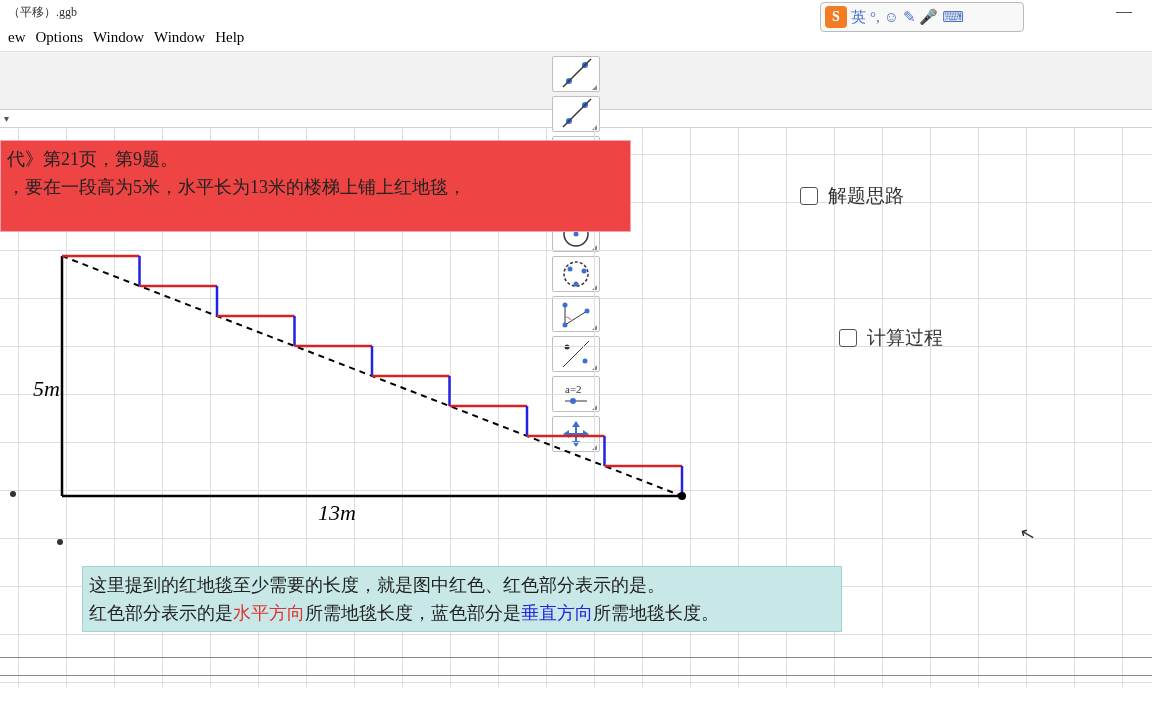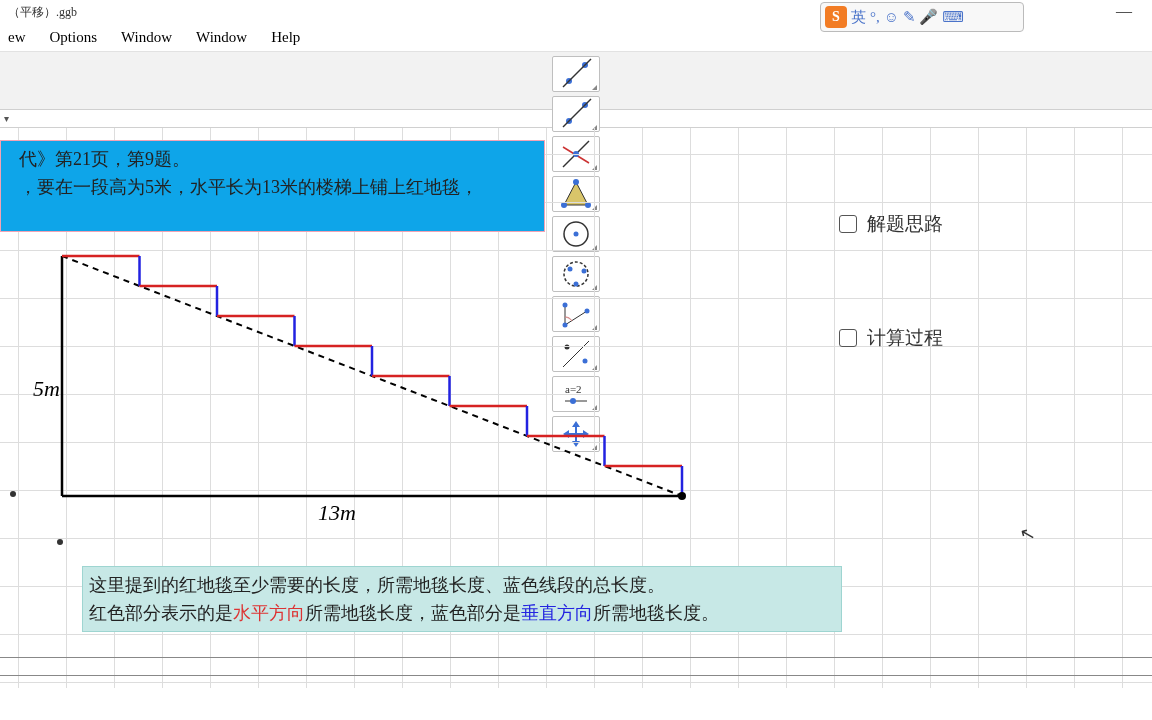--- a/index.html
+++ b/index.html
@@ -2,35 +2,35 @@
 <html><head>
 <meta charset="utf-8">
 <style>
   * { box-sizing: border-box; margin: 0; padding: 0; }
   html, body { width: 1152px; height: 720px; font-family: "SimSun", "Microsoft YaHei", serif; background: #fff; overflow: hidden; }
   .titlebar { height: 24px; padding: 2px 8px; font-size: 12px; color: #333; display: flex; align-items: center; position: relative; }
   .titlebar .tmin { position: absolute; right: 20px; top: 2px; font-size: 16px; }
   .ime { position: absolute; top: 2px; left: 820px; height: 30px; width: 204px; border: 1px solid #bbb; border-radius: 4px; background: #f8f8f8; display: flex; align-items: center; padding: 0 4px; gap: 4px; z-index: 50; }
   .ime .s { width: 22px; height: 22px; background: #f27c24; color:#fff; border-radius:4px; display:flex; align-items:center; justify-content:center; font-weight:bold; font-size:14px;}
   .ime span.ico { font-size: 15px; color: #4a73c9; }
-  .menubar { height: 28px; display: flex; align-items: center; gap: 16px; padding: 0 4px; font-size: 15px; border-bottom: 1px solid #e2e2e2;}
+  .menubar { height: 28px; display: flex; align-items: center; gap: 2px; padding: 0 4px; font-size: 15px; border-bottom: 1px solid #e2e2e2;}
   .menubar span { padding: 2px 4px; }
   .toolbar { height: 58px; background: #f2f2f2; border-bottom: 1px solid #d0d0d0; display: flex; align-items: center; padding: 4px; gap: 4px; flex-direction: column; }
   .tbtn { width: 48px; height: 48px; background: #fff; border: 1px solid #bfbfbf; border-radius: 2px; display:flex; align-items:center; justify-content:center; position:relative; }
   .tbtn .corner { position:absolute; right:2px; bottom:1px; width:0; height:0; border-left:5px solid transparent; border-bottom:5px solid #888; }
   .styleband { height: 18px; border-bottom: 1px solid #d0d0d0; display:flex; align-items:center; padding-left:4px; }
   .styleband .dd { font-size:10px; color:#555; }
   .canvas-area { position: relative; width: 1152px; height: 560px; overflow:hidden; }
   .grid { position:absolute; inset:0; background-image:
       linear-gradient(#ddd 1px, transparent 1px),
       linear-gradient(90deg, #ddd 1px, transparent 1px);
     background-size: 48px 48px;
     background-position: -30px -22px;
   }
-  .pinkbox { position:absolute; left:0; top:12px; width:545px; height:92px; background:#0ea5e9; border:1px solid #f2a3b5; padding:4px 18px; font-size:18px; line-height:28px; color:#222;}
+  .pinkbox { position:absolute; left:0; top:12px; width:631px; height:92px; background:#ef4444; border:1px solid #f2a3b5; padding:4px 6px; font-size:18px; line-height:28px; color:#222;}
   .diagram { position:absolute; left:12px; top:116px; width:700px; height:300px; }
   .label5m { position:absolute; left:33px; top:248px; font-size:22px; font-style:italic; font-family:"Times New Roman", serif;}
   .label13m { position:absolute; left:318px; top:372px; font-size:22px; font-style:italic; font-family:"Times New Roman", serif;}
   .dot { position:absolute; width:6px; height:6px; background:#333; border-radius:50%; }
   .cyanbox { position:absolute; left:82px; top:438px; width:760px; background:#c7e8e6; border:1px solid #9ed5d1; padding:4px 6px; font-size:18px; line-height:28px; color:#222;}
   .cyanbox .red { color:#d33; }
   .cyanbox .blue { color:#2424e0; }
   .checkbox-row { position:absolute; display:flex; align-items:center; gap:10px; font-size:19px; color:#333; }
   .cb { width:18px; height:18px; border:1.5px solid #555; border-radius:3px; background:#fff; }
   .cursor { position:absolute; left:1020px; top:395px; font-size:18px; color:#333; transform: rotate(-15deg);}
@@ -181,31 +181,31 @@
       <line x1="670" y1="222" x2="670" y2="252" stroke="#2222e0" stroke-width="2.5"></line>
       <circle cx="670" cy="252" r="4" fill="#000"></circle>
     </svg>
 
   <div class="label5m">5m</div>
   <div class="label13m">13m</div>
 
   <div class="dot" style="left:10px; top:363px;"></div>
   <div class="dot" style="left:57px; top:411px;"></div>
 
-  <div class="checkbox-row" style="left:839px; top:55px;margin-top:28px;">
+  <div class="checkbox-row" style="left:800px; top:55px;">
     <div class="cb"></div>
     <span>解题思路</span>
   </div>
   <div class="checkbox-row" style="left:839px; top:197px;">
     <div class="cb"></div>
     <span>计算过程</span>
   </div>
 
   <div class="cyanbox">
-    <div>这里提到的红地毯至少需要的长度，所需地毯长度、蓝色线段的总长度。</div>
+    <div>这里提到的红地毯至少需要的长度，就是图中红色、红色部分表示的是。</div>
     <div>
       <span>红色部分表示的是</span><span class="red">水平方向</span><span>所需地毯长度，蓝色部分是</span><span class="blue">垂直方向</span><span>所需地毯长度。</span>
     </div>
   </div>
 
   <div class="cursor">↖</div>
 
   <div class="bottom-border"></div>
   <div class="bottom-border2"></div>
 </div>

